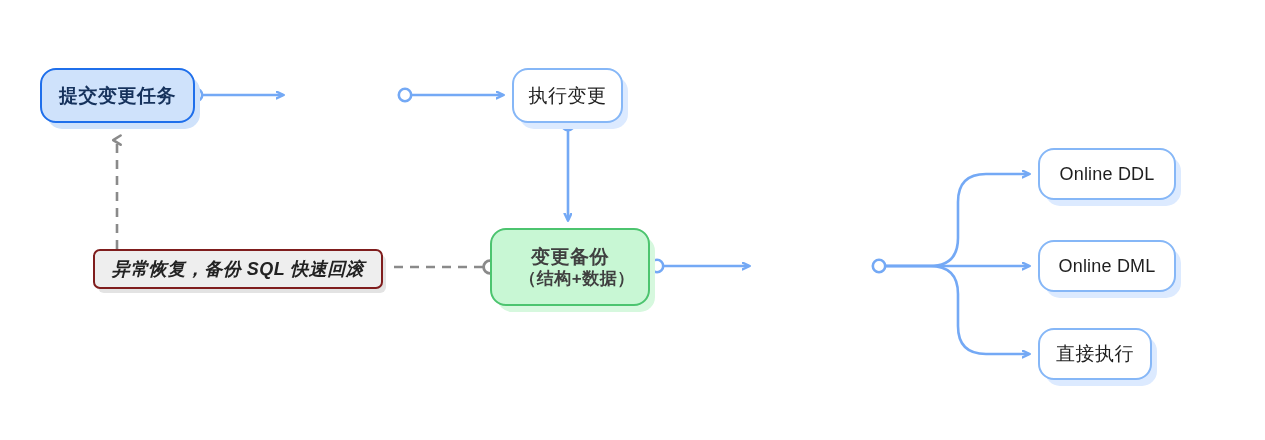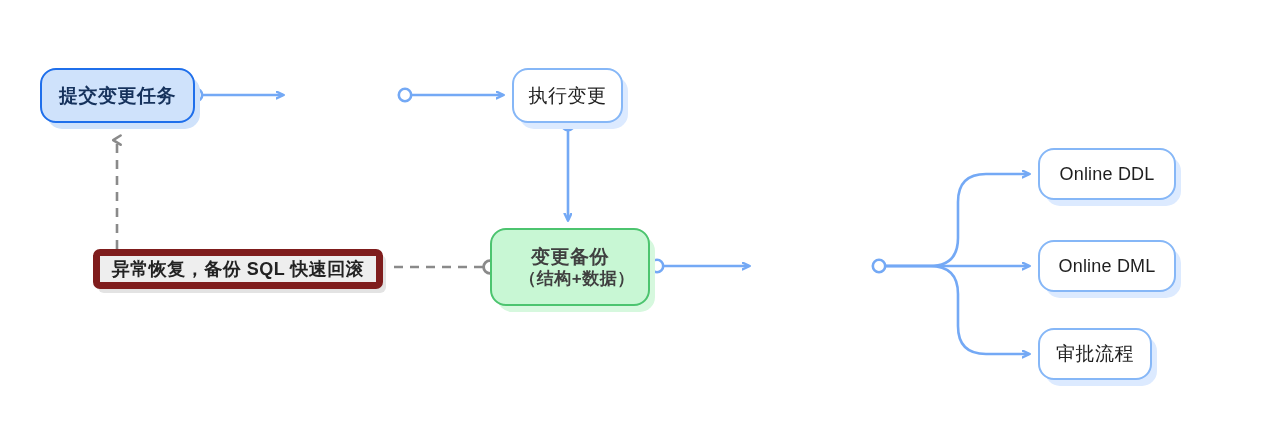--- a/index.html
+++ b/index.html
@@ -53,26 +53,27 @@
   }
   .node.success {
     background: #c8f7d4;
     border: 2px solid #4cc46f;
     box-shadow: 6px 7px 0 -1px #d6f8de;
     color: #404040;
     font-weight: 600;
   }
   .node.note {
     background: #eeeeee;
-    border: 7px solid #7f1d1d;
+    border: 2px solid #7f1d1d;
     border-radius: 7px;
     box-shadow: 4px 5px 0 -1px #e3e3e3;
     color: #222222;
     font-weight: 600;
     font-size: 18px;
+    font-style: italic;
   }
   .node.latin {
     font-size: 18px;
     letter-spacing: 0.2px;
     font-weight: 400;
   }
   .node .label-lines {
     display: block;
   }
   .node .line2 {
@@ -166,16 +167,16 @@
 
   <div class="node latin" id="node-online-ddl">
     <span>Online DDL</span>
   </div>
 
   <div class="node latin" id="node-online-dml">
     <span>Online DML</span>
   </div>
 
   <div class="node" id="node-direct">
-    <span>审批流程</span>
+    <span>直接执行</span>
   </div>
 
 </div>
 
 </body></html>

